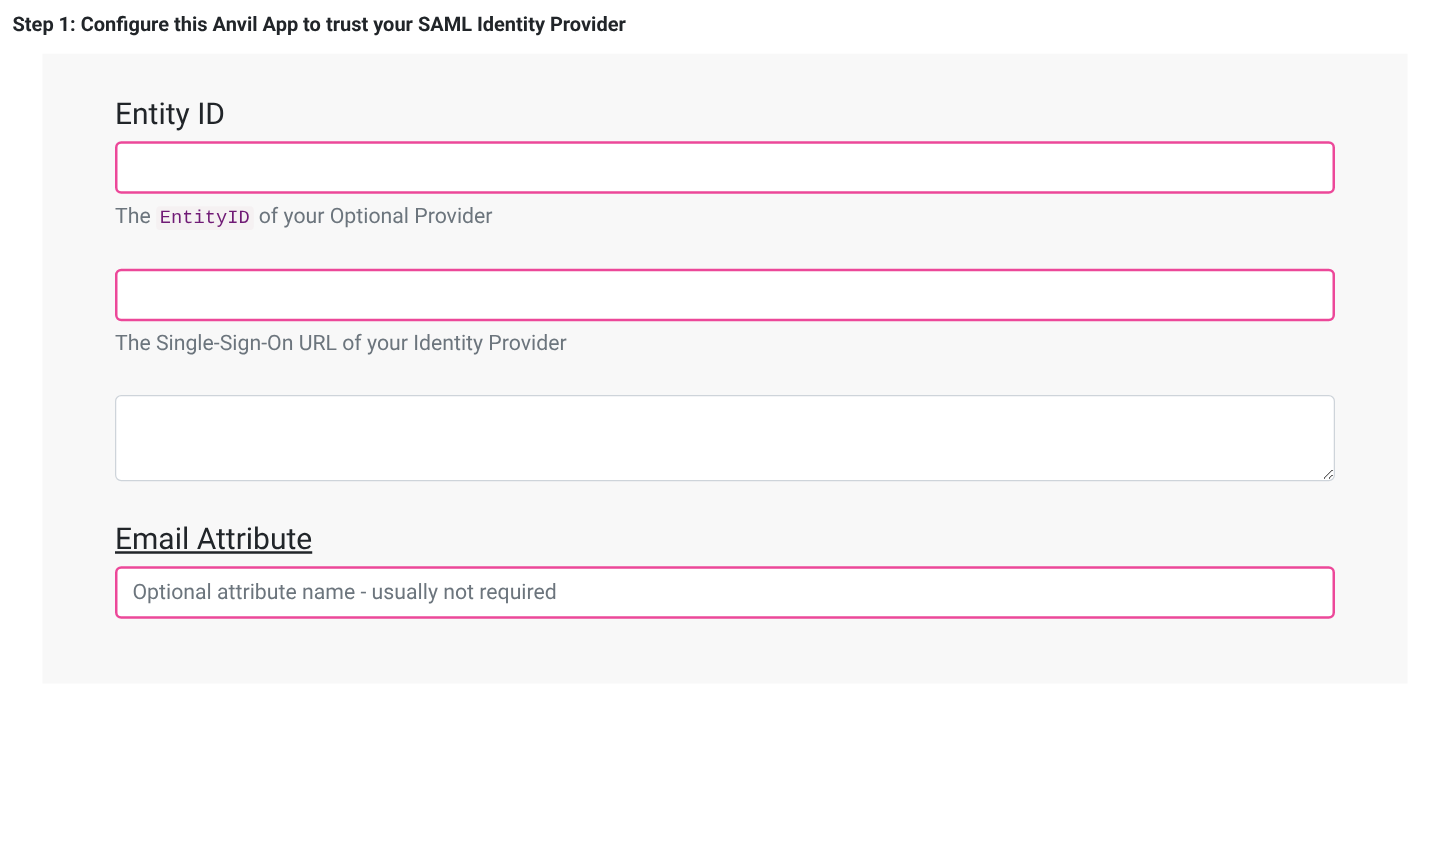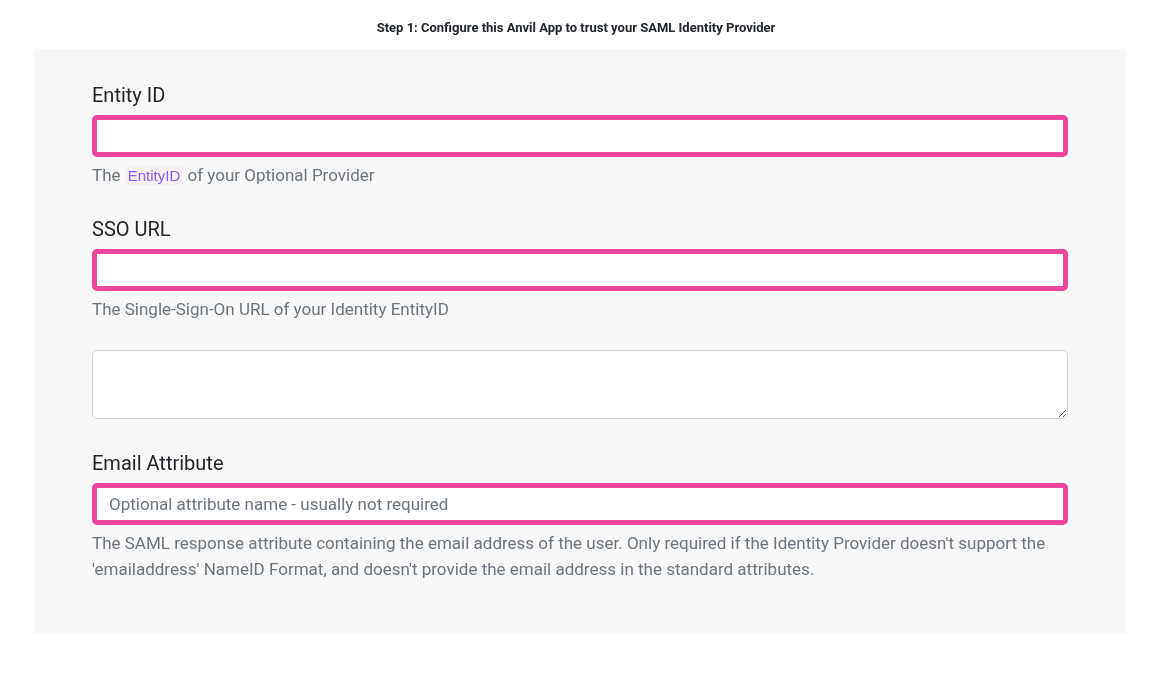--- a/index.html
+++ b/index.html
@@ -8,54 +8,54 @@
       padding: 0;
     }
     body {
       font-family: -apple-system, BlinkMacSystemFont, "Segoe UI", Roboto, "Helvetica Neue", Arial, sans-serif;
       font-size: 16px;
       color: #212529;
       background: #ffffff;
       width: 1152px;
     }
     .page-title {
-      font-size: 13px;
+      font-size: 16px;
       font-weight: 700;
       color: #212529;
-      padding: 20px 10px 14px 10px;
-      text-align: center;
+      padding: 10px 10px 14px 10px;
     }
     .config-panel {
       background: #f8f8f8;
       margin-left: 34px;
       margin-right: 26px;
       padding: 34px 58px 50px 58px;
     }
     .form-group {
       margin-bottom: 28px;
     }
     .form-group:last-child {
       margin-bottom: 2px;
+      text-decoration: underline;
     }
     .form-label {
       display: block;
-      font-size: 20px;
+      font-size: 24px;
       font-weight: 400;
       color: #212529;
       margin-bottom: 8px;
     }
     .form-input {
       width: 100%;
       height: 42px;
       padding: 8px 12px;
       font-size: 17px;
       line-height: 1.5;
       color: #4c1d95;
       background-color: #fff;
-      border: 5px solid #ec4899;
+      border: 2px solid #ec4899;
       border-radius: 5px;
       font-family: inherit;
     }
     .form-input::placeholder {
       color: #6c757d;
     }
     .form-textarea {
       width: 100%;
       min-height: 68px;
       padding: 8px 12px;
@@ -68,23 +68,23 @@
       font-family: inherit;
       resize: both;
     }
     .form-help {
       font-size: 17px;
       color: #6c757d;
       margin-top: 6px;
       line-height: 1.5;
     }
     .code-inline {
-      font-family: Liberation Sans, sans-serif;
+      font-family: Liberation Mono, monospace;
       font-size: 15px;
-      color: #8b5cf6;
+      color: #701a75;
       background-color: #f5f1f2;
       padding: 1px 3px;
       border-radius: 3px;
     }
   </style>
 </head>
 <body>
 
 <h2 class="page-title">Step 1: Configure this Anvil App to trust your SAML Identity Provider</h2>
 
@@ -92,28 +92,26 @@
 
   <div class="form-group">
     <label class="form-label">Entity ID</label>
     <input type="text" class="form-input" value="" style="">
     <div class="form-help">
       <span>The </span><code class="code-inline">EntityID</code><span> of your Optional Provider</span>
     </div>
   </div>
 
   <div class="form-group">
-    <label class="form-label">SSO URL</label>
     <input type="text" class="form-input" value="" style="">
-    <div class="form-help">The Single-Sign-On URL of your Identity EntityID</div>
+    <div class="form-help">The Single-Sign-On URL of your Identity Provider</div>
   </div>
 
   <div class="form-group">
     <textarea class="form-textarea" style=""></textarea>
   </div>
 
   <div class="form-group">
     <label class="form-label">Email Attribute</label>
     <input type="text" class="form-input" placeholder="Optional attribute name - usually not required" style="">
-    <div class="form-help">The SAML response attribute containing the email address of the user. Only required if the Identity Provider doesn't support the 'emailaddress' NameID Format, and doesn't provide the email address in the standard attributes.</div>
   </div>
 
 </div>
 
 </body></html>

